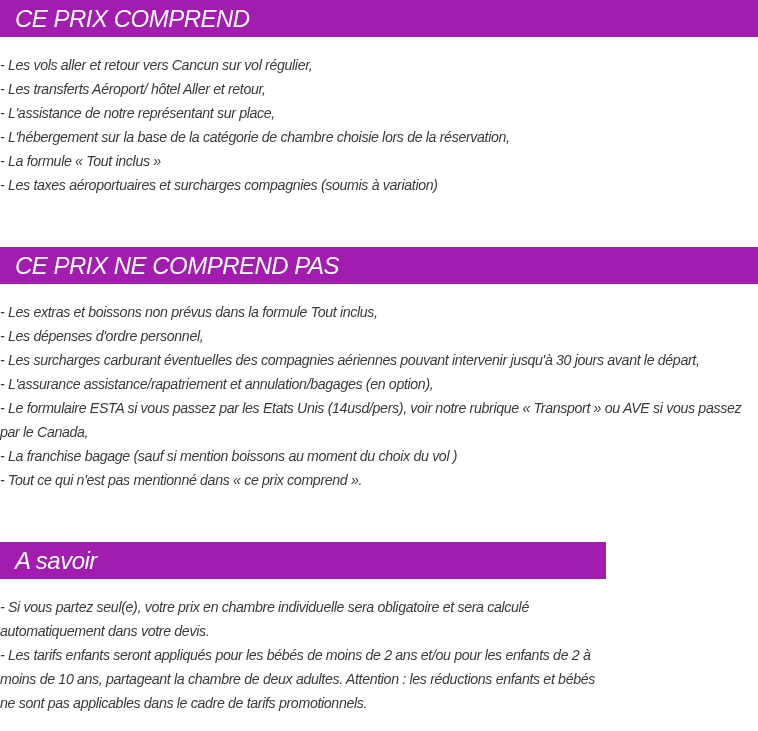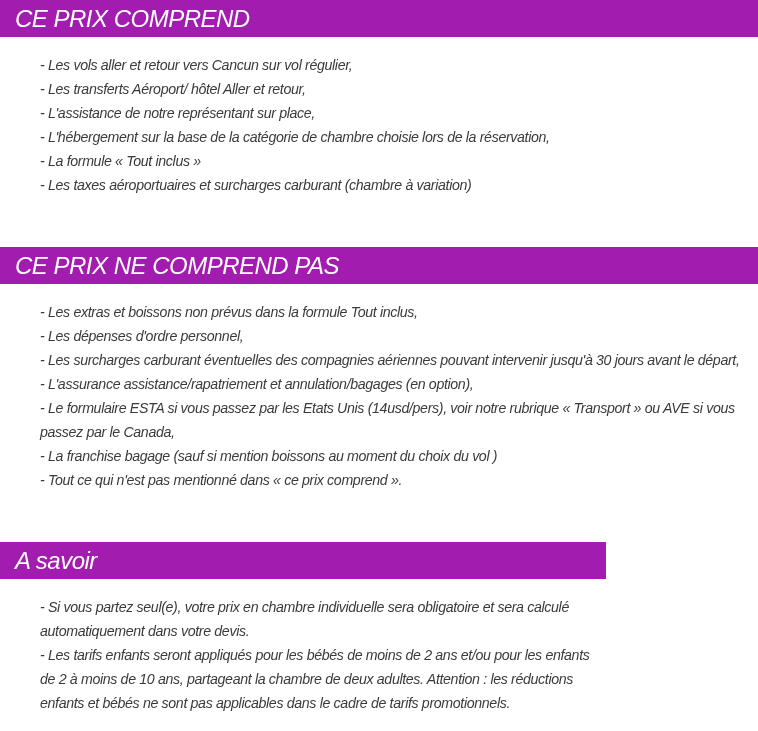--- a/index.html
+++ b/index.html
@@ -19,37 +19,37 @@
       letter-spacing: -0.5px;
       box-sizing: border-box;
     }
     .section-body {
       padding-top: 16px;
       font-style: italic;
       font-size: 14.2px;
       line-height: 24px;
       letter-spacing: -0.35px;
     }
-    .line { display: block; white-space: normal; margin-left: 40px; }
+    .line { display: block; white-space: normal; }
     #s1 { position: absolute; top: 0; left: 0; width: 758px; }
     #s2 { position: absolute; top: 247px; left: 0; width: 758px; }
     #s3 { position: absolute; top: 542px; left: 0; width: 606px; }
   </style>
 </head>
 <body>
 
 <div id="s1">
   <div class="section-header">CE PRIX COMPREND</div>
   <div class="section-body">
     <span class="line">- Les vols aller et retour vers Cancun sur vol régulier,</span>
     <span class="line">- Les transferts Aéroport/ hôtel Aller et retour,</span>
     <span class="line">- L'assistance de notre représentant sur place,</span>
     <span class="line">- L'hébergement sur la base de la catégorie de chambre choisie lors de la réservation,</span>
     <span class="line">- La formule « Tout inclus »</span>
-    <span class="line">- Les taxes aéroportuaires et surcharges carburant (chambre à variation)</span>
+    <span class="line">- Les taxes aéroportuaires et surcharges compagnies (soumis à variation)</span>
   </div>
 </div>
 
 <div id="s2">
   <div class="section-header">CE PRIX NE COMPREND PAS</div>
   <div class="section-body">
     <span class="line">- Les extras et boissons non prévus dans la formule Tout inclus,</span>
     <span class="line">- Les dépenses d'ordre personnel,</span>
     <span class="line">- Les surcharges carburant éventuelles des compagnies aériennes pouvant intervenir jusqu'à 30 jours avant le départ,</span>
     <span class="line">- L'assurance assistance/rapatriement et annulation/bagages (en option),</span>

